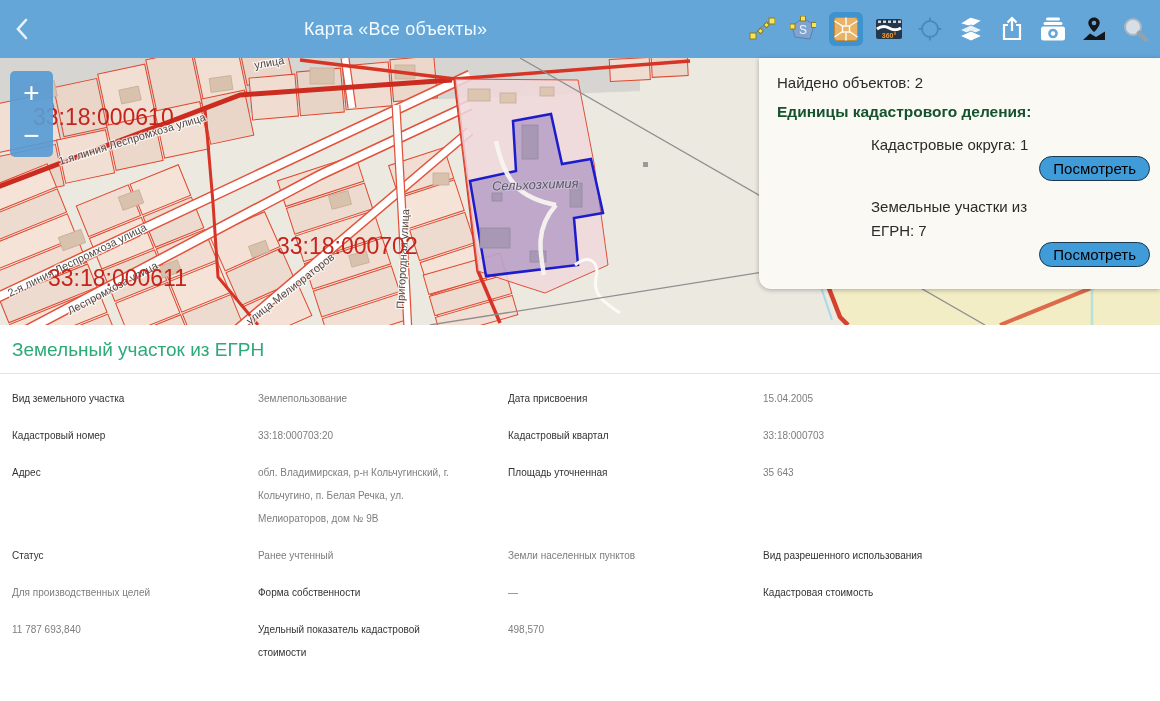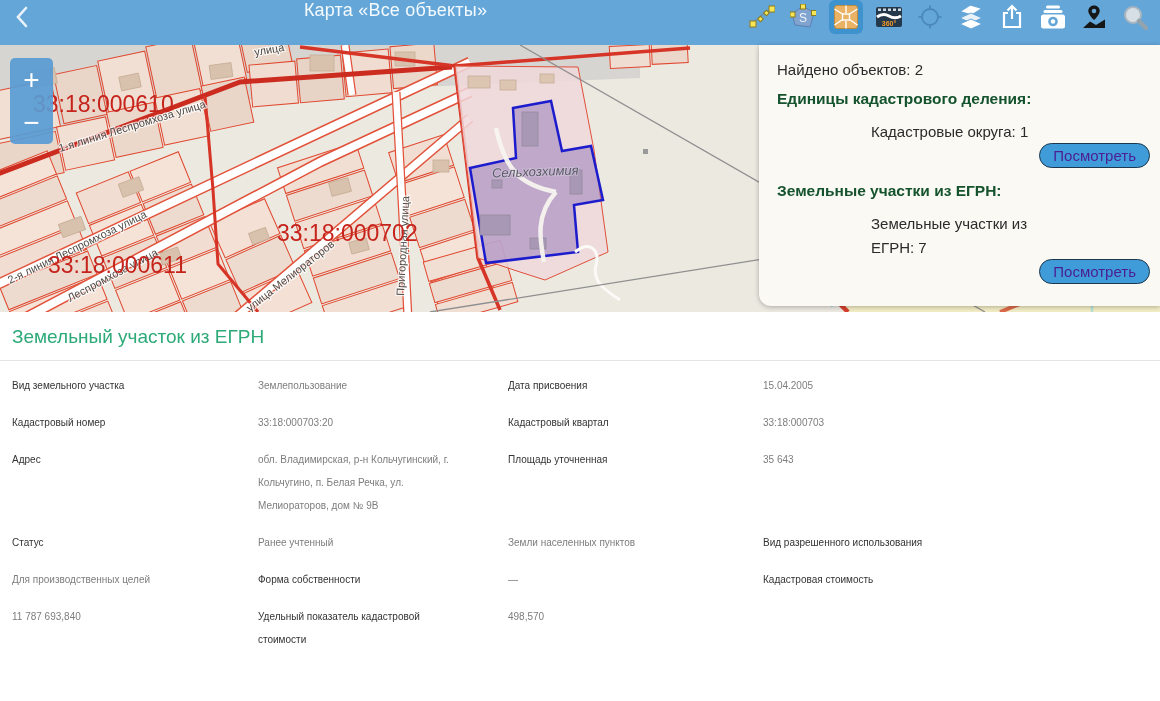--- a/index.html
+++ b/index.html
@@ -1,21 +1,21 @@
 <!DOCTYPE html>
 <html><head>
 <meta charset="utf-8">
 <style>
   * { margin:0; padding:0; box-sizing:border-box; }
   body { background:#fff; }
   .screen { width:1160px; height:701px; position:relative; overflow:hidden;
             font-family:"Liberation Sans","DejaVu Sans",sans-serif; background:#fff; }
 
   
-  header { height:45px; background:#64a6d8; display:flex; align-items:flex-start; padding:0 10px 0 14px; }
+  header { height:58px; background:#64a6d8; display:flex; align-items:center; padding:0 10px 0 14px; }
   .back-btn { background:none; border:none; width:30px; height:34px; cursor:pointer; display:flex; align-items:center; }
   .hdr-title { flex:1; text-align:center; color:#f4fafe; font-size:18px; letter-spacing:.2px; }
   .toolbar { display:flex; align-items:center; gap:11px; }
   .tb-btn { width:30px; height:34px; background:none; border:none; display:flex; align-items:center; justify-content:center; cursor:pointer; }
   .tb-btn.active { width:34px; height:34px; background:#3e93cf; border-radius:6px; }
 
   
   .map { position:relative; width:1160px; height:267px; background:#ece9e1; }
   .map svg.basemap { display:block; }
   text.qlabel { fill:#c5231b; font-size:23px; font-family:"Liberation Sans",sans-serif; }
@@ -28,21 +28,21 @@
                     font-family:"Liberation Sans",sans-serif; cursor:pointer; }
 
   .results-panel { position:absolute; right:0; top:0; width:401px; background:#faf9f3;
                    border-radius:0 0 0 12px; box-shadow:0 1px 5px rgba(0,0,0,.28);
                    padding:16px 10px 20px 18px; color:#2b2b2b; font-size:15px; }
   .rp-found { margin-bottom:12px; }
   .rp-sec { font-weight:bold; font-size:15.5px; margin-bottom:12px; color:#14532d; }
   .rp-row { display:flex; align-items:center; margin-bottom:14px;flex-direction:column; }
   .rp-row:last-child { margin-bottom:2px; }
   .rp-row-text { width:185px; line-height:1.55; }
-  .view-btn { margin-left:auto; min-width:108px; background:#3f9cd8; color:#4c1d95; font-size:15px;
+  .view-btn { margin-left:auto; min-width:108px; background:#3f9cd8; color:#000000; font-size:15px;
               border:1px solid #1b384e; border-radius:14px; padding:3px 13px; cursor:pointer;
               font-family:"Liberation Sans",sans-serif; }
 
   
   .details { padding-top:14px; background:#fff; }
   .details-head { padding:0 12px 12px; }
   .details-head h2 { color:#2daa78; font-size:19px; font-weight:normal; }
   .divider { border-top:1px solid #e4e4e4; }
   .details-grid { display:grid; grid-template-columns:246px 250px 255px auto; padding:6px 0 0 12px; }
   .cell { padding:7px 16px 7px 0; font-size:10px; line-height:23px; }
@@ -327,21 +327,20 @@
       <button>−</button>
     </div>
 
     <div class="results-panel">
       <div class="rp-found">Найдено объектов: 2</div>
       <div class="rp-sec">Единицы кадастрового деления:</div>
       <div class="rp-row">
         <div class="rp-row-text">Кадастровые округа: 1</div>
         <button class="view-btn">Посмотреть</button>
       </div>
-      <div class="rp-sec">Земельные участки из ЕГРН:</div>
       <div class="rp-row">
         <div class="rp-row-text">Земельные участки из ЕГРН: 7</div>
         <button class="view-btn">Посмотреть</button>
       </div>
     </div>
   </div>
 
   <section class="details">
     <div class="details-head">
       <h2>Земельный участок из ЕГРН</h2>

